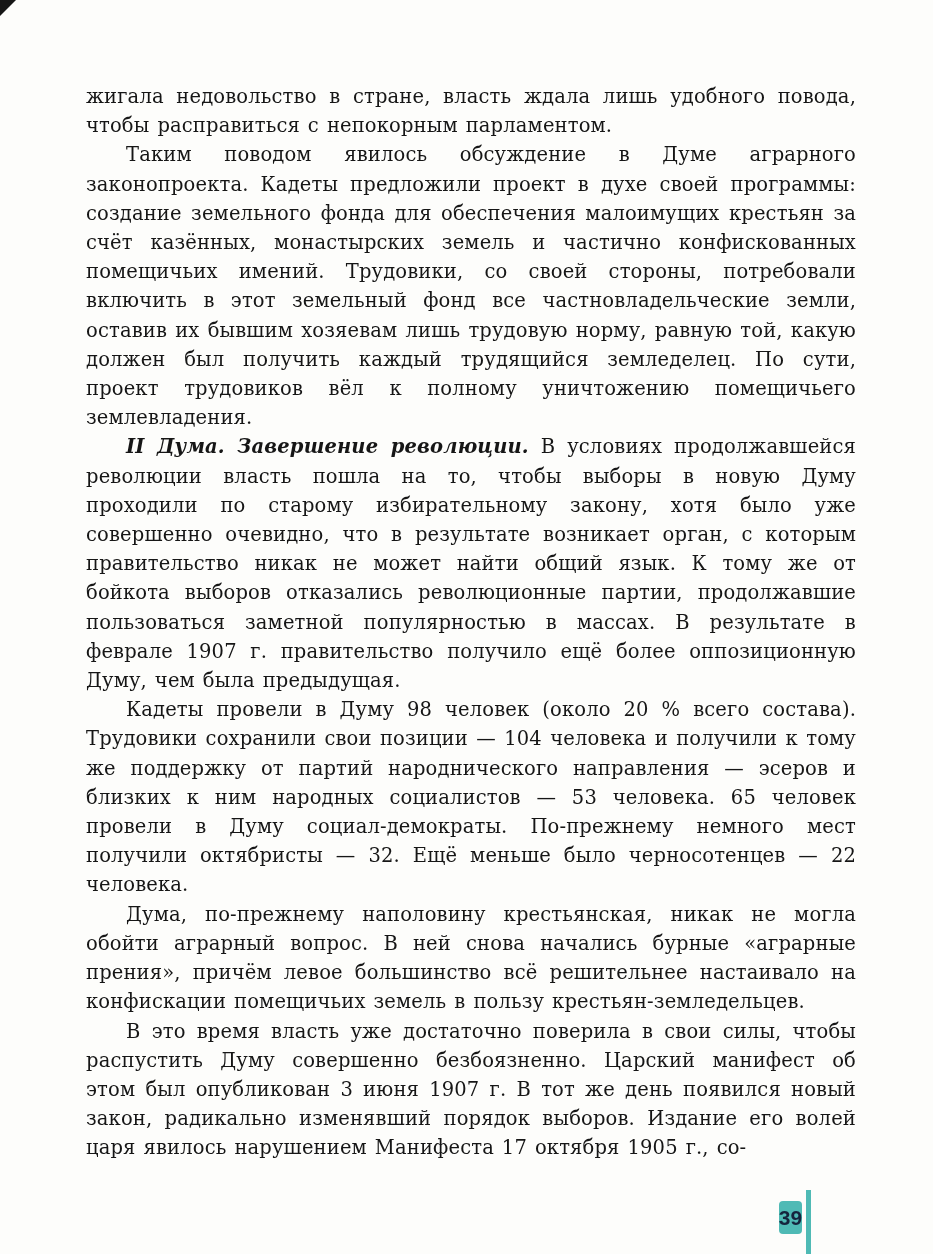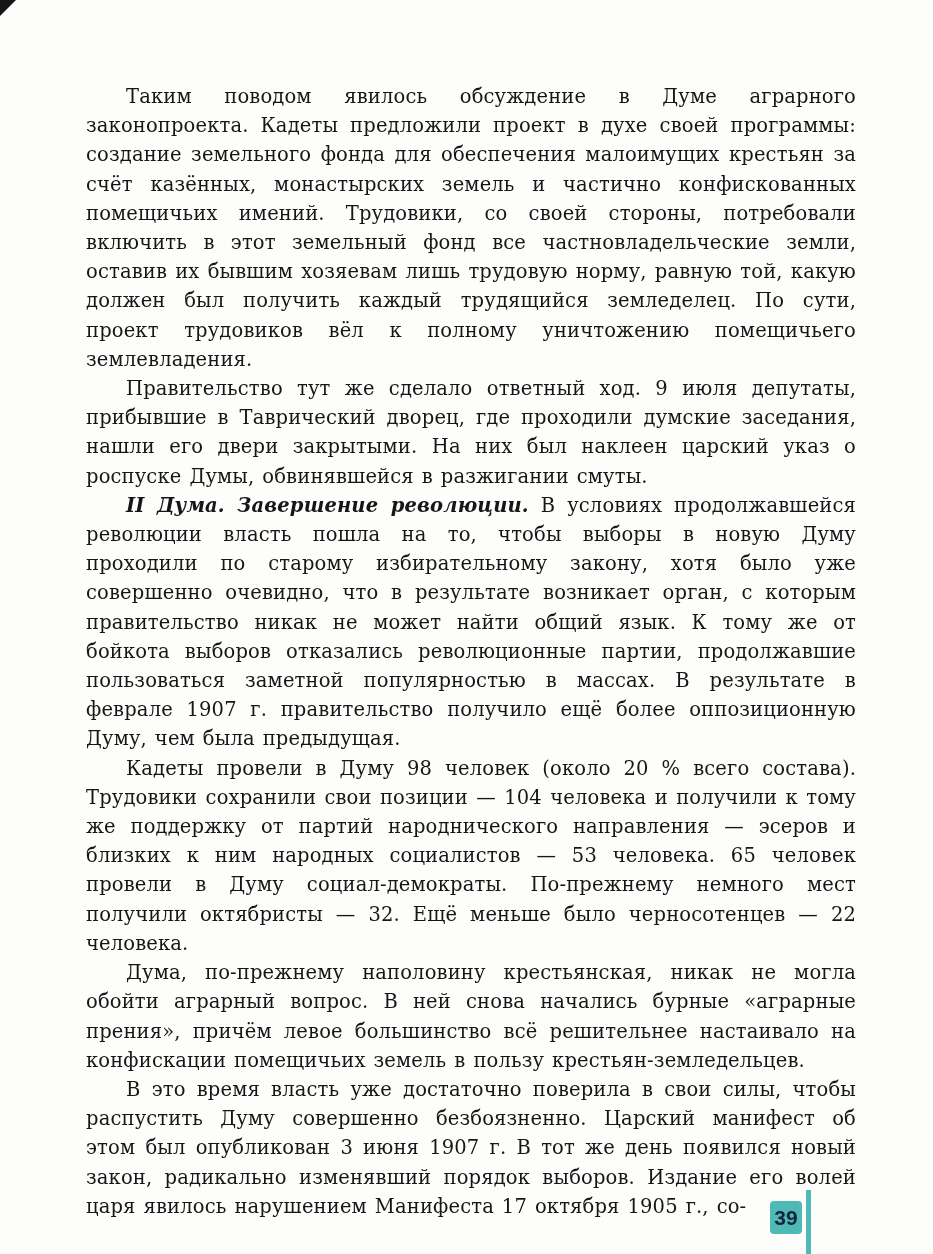--- a/index.html
+++ b/index.html
@@ -46,21 +46,21 @@
     text-indent: 0;
   }
   .para-lead {
     font-weight: bold;
     font-style: italic;
   }
   .page-number-badge {
     position: absolute;
     right: 131px;
     bottom: 20px;
-    width: 32px;
+    width: 23px;
     height: 33px;
     background: #4fbab5;
     border-radius: 4px;
     display: flex;
     align-items: center;
     justify-content: center;
     font-family: "Liberation Sans", sans-serif;
     font-weight: bold;
     font-size: 21px;
     color: #15243d;
@@ -76,24 +76,24 @@
 </style>
 </head>
 <body>
 
 <div class="page">
 
   <div class="scan-corner"></div>
 
   <div class="text-block">
 
+    <p class="para continuation"><span>жигала недовольство в стране, власть ждала лишь удобного повода, чтобы расправиться с непокорным парламентом.</span></p>
 
     <p class="para"><span>Таким поводом явилось обсуждение в Думе аграрного законопроекта. Кадеты предложили проект в духе своей программы: создание земельного фонда для обеспечения малоимущих крестьян за счёт казённых, монастырских земель и частично конфискованных помещичьих имений. Трудовики, со своей стороны, потребовали включить в этот земельный фонд все частновладельческие земли, оставив их бывшим хозяевам лишь трудовую норму, равную той, какую должен был получить каждый трудящийся земледелец. По сути, проект трудовиков вёл к полному уничтожению помещичьего землевладения.</span></p>
 
-    <p class="para"><span>Правительство тут же сделало ответный ход. 9 июля депутаты, прибывшие в Таврический дворец, где проходили думские заседания, нашли его двери закрытыми. На них был наклеен царский указ о роспуске Думы, обвинявшейся в разжигании смуты.</span></p>
 
     <p class="para"><b class="para-lead">II Дума. Завершение революции.</b> <span>В условиях продолжавшейся революции власть пошла на то, чтобы выборы в новую Думу проходили по старому избирательному закону, хотя было уже совершенно очевидно, что в результате возникает орган, с которым правительство никак не может найти общий язык. К тому же от бойкота выборов отказались революционные партии, продолжавшие пользоваться заметной популярностью в массах. В результате в феврале 1907 г. правительство получило ещё более оппозиционную Думу, чем была предыдущая.</span></p>
 
     <p class="para"><span>Кадеты провели в Думу 98 человек (около 20 % всего состава). Трудовики сохранили свои позиции — 104 человека и получили к тому же поддержку от партий народнического направления — эсеров и близких к ним народных социалистов — 53 человека. 65 человек провели в Думу социал-демократы. По-прежнему немного мест получили октябристы — 32. Ещё меньше было черносотенцев — 22 человека.</span></p>
 
     <p class="para"><span>Дума, по-прежнему наполовину крестьянская, никак не могла обойти аграрный вопрос. В ней снова начались бурные «аграрные прения», причём левое большинство всё решительнее настаивало на конфискации помещичьих земель в пользу крестьян-земледельцев.</span></p>
 
     <p class="para"><span>В это время власть уже достаточно поверила в свои силы, чтобы распустить Думу совершенно безбоязненно. Царский манифест об этом был опубликован 3 июня 1907 г. В тот же день появился новый закон, радикально изменявший порядок выборов. Издание его волей царя явилось нарушением Манифеста 17 октября 1905 г., со-</span></p>
 
   </div>

